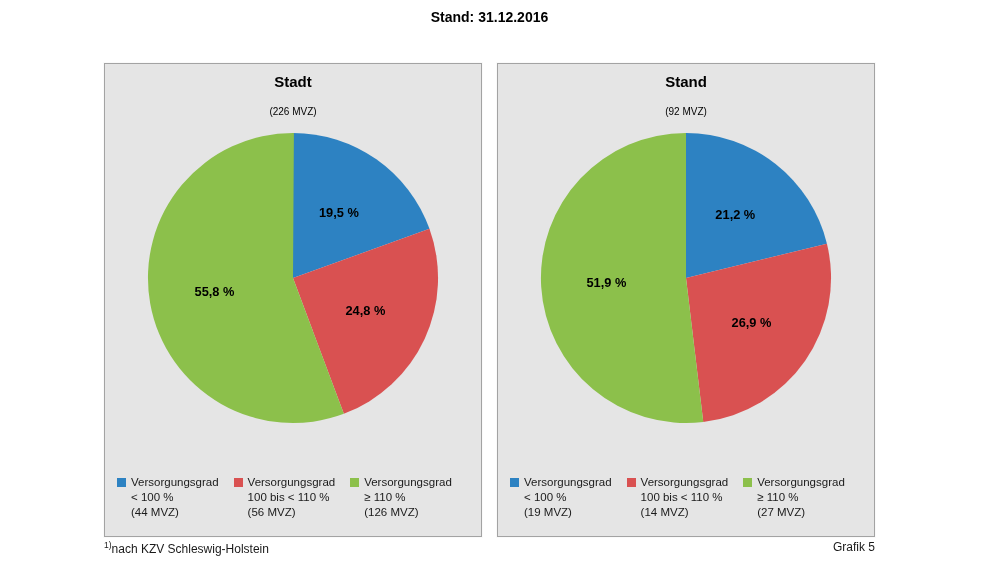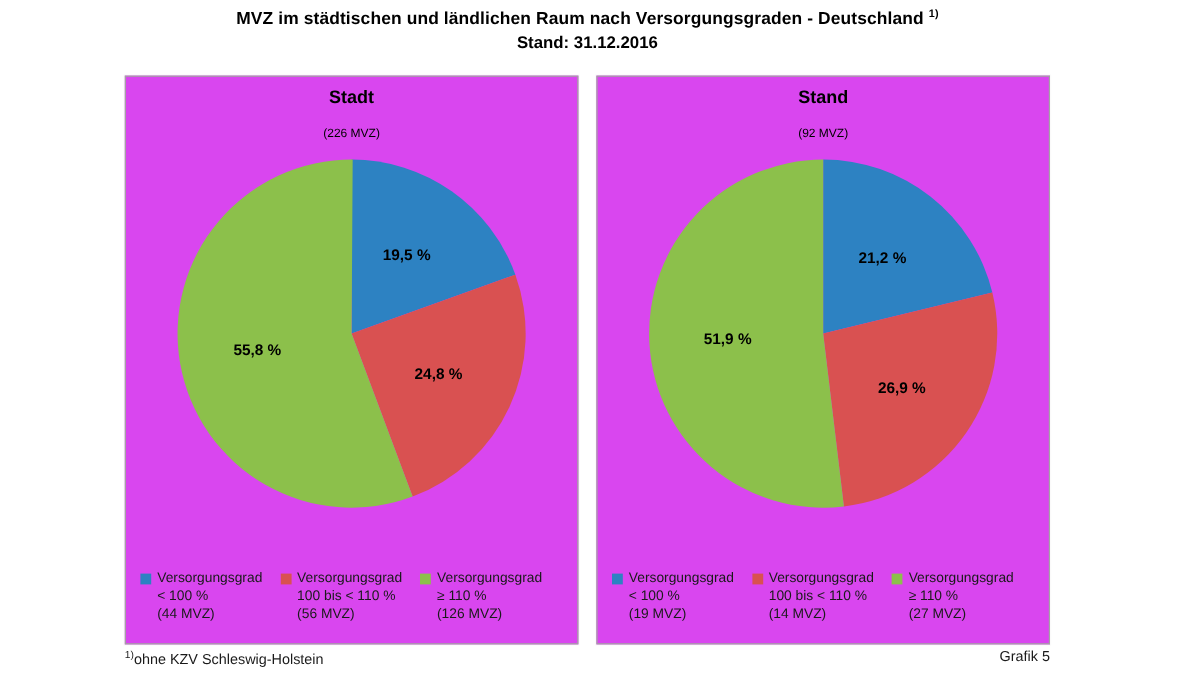--- a/index.html
+++ b/index.html
@@ -10,21 +10,21 @@
   }
   .content { position:relative; width:1000px; height:563px; }
 
   .header { position:absolute; left:104px; top:6px; width:771px; text-align:center; }
   .main-title { font-size:14.5px; font-weight:bold; letter-spacing:.1px; }
   .main-title sup { font-size:9px; }
   .main-subtitle { font-size:14px; font-weight:bold; margin-top:3px; }
 
   .panel {
     position:absolute; top:63px; width:378px; height:474px;
-    border:1px solid #a3a3a3; box-sizing:border-box; background:#d946ef;
+    border:1px solid #a3a3a3; box-sizing:border-box; background:#e5e5e5;
     display:flex; flex-direction:column; align-items:center;
     box-shadow:0 0 0 1px rgba(0,0,0,0.02);
   }
   .panel-left  { left:104px; }
   .panel-right { left:497px; }
 
   .panel-title { margin-top:9px; font-size:15px; font-weight:bold; }
   .panel-subtitle { margin-top:16px; font-size:10px;text-align:right; }
 
   svg.pie { margin-top:13px; display:block; }
@@ -42,24 +42,20 @@
     display:flex; justify-content:space-between; font-size:12px; color:#1a1a1a;
   }
   .footnote sup { font-size:8.5px; }
 </style>
 </head>
 <body>
 
 <div class="content">
 
   <div class="header">
-    <div class="main-title">
-      <span>MVZ im städtischen und ländlichen Raum nach Versorgungsgraden - Deutschland</span>
-      <sup>1)</sup>
-    </div>
     <div class="main-subtitle">Stand: 31.12.2016</div>
   </div>
 
   <div class="panel panel-left" style="border-color: rgb(163, 163, 163);">
     <div class="panel-title">Stadt</div>
     <div class="panel-subtitle">(226 MVZ)</div>
     <svg class="pie" width="296" height="296" viewBox="0 0 300 300">
         <path d="M 150 150 L 150.00 3.00 A 147 147 0 0 1 288.31 100.21 Z" fill="#2D82C2"></path>
         <text x="196.5" y="87.9" text-anchor="middle" class="slice-label">19,5 %</text>
         <path d="M 150 150 L 288.31 100.21 A 147 147 0 0 1 201.53 287.67 Z" fill="#D95151"></path>
@@ -129,18 +125,18 @@
           <div>Versorgungsgrad</div>
           <div>≥ 110 %</div>
           <div>(27 MVZ)</div>
         </span>
       </div>
     </div>
   </div>
 
   <div class="footer">
     <div class="footnote">
-      <sup>1)</sup><span>ohne KZV Schleswig-Holstein</span>
+      <sup>1)</sup><span>nach KZV Schleswig-Holstein</span>
     </div>
     <div class="graphic-label">Grafik 5</div>
   </div>
 
 </div>
 
 </body></html>

